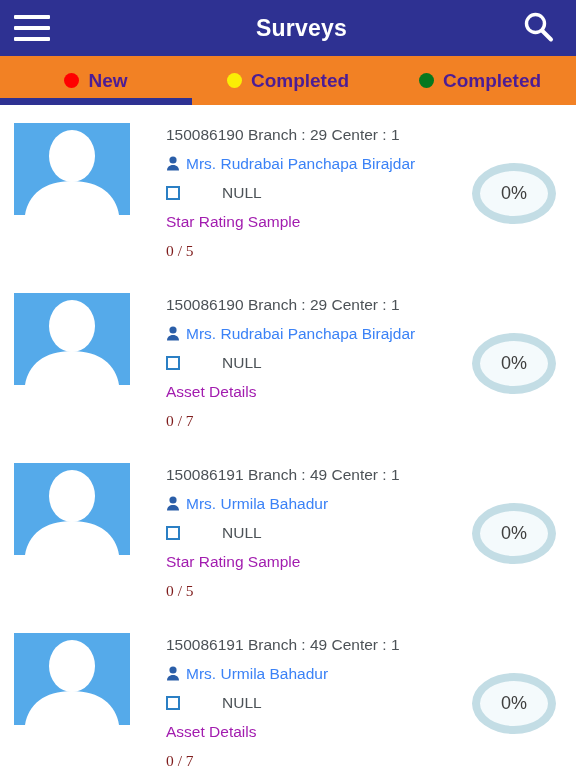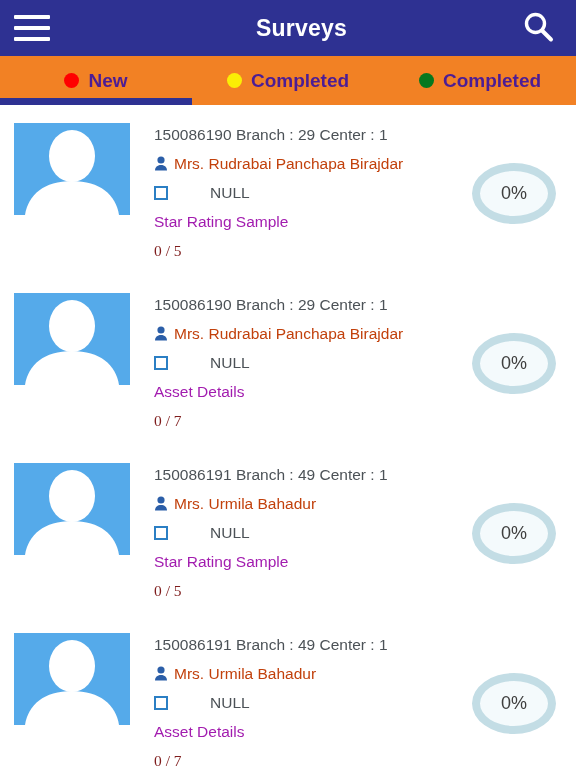--- a/index.html
+++ b/index.html
@@ -145,23 +145,24 @@
     margin-top: 3px;
     min-width: 0;
   }
   .row {
     font-size: 15.5px;
     color: #4c5257;
     line-height: 29px;
     white-space: nowrap;
     display: flex;
     align-items: center;
+    margin-left: 12px;
   }
   .row-id { color: #4c5257; }
-  .row-name { color: #c2410c; }
+  .row-name { color: #3b82f6; }
   .row-null { color: #4c5257; gap: 36px; }
   .row-survey { color: #a21caf; }
   .row-count { color: #7f1d1d; font-family: Liberation Serif, serif; }
 
   .person-icon {
     flex: none;
     margin-right: 6px;
     display: inline-flex;
     align-items: center;
   }

